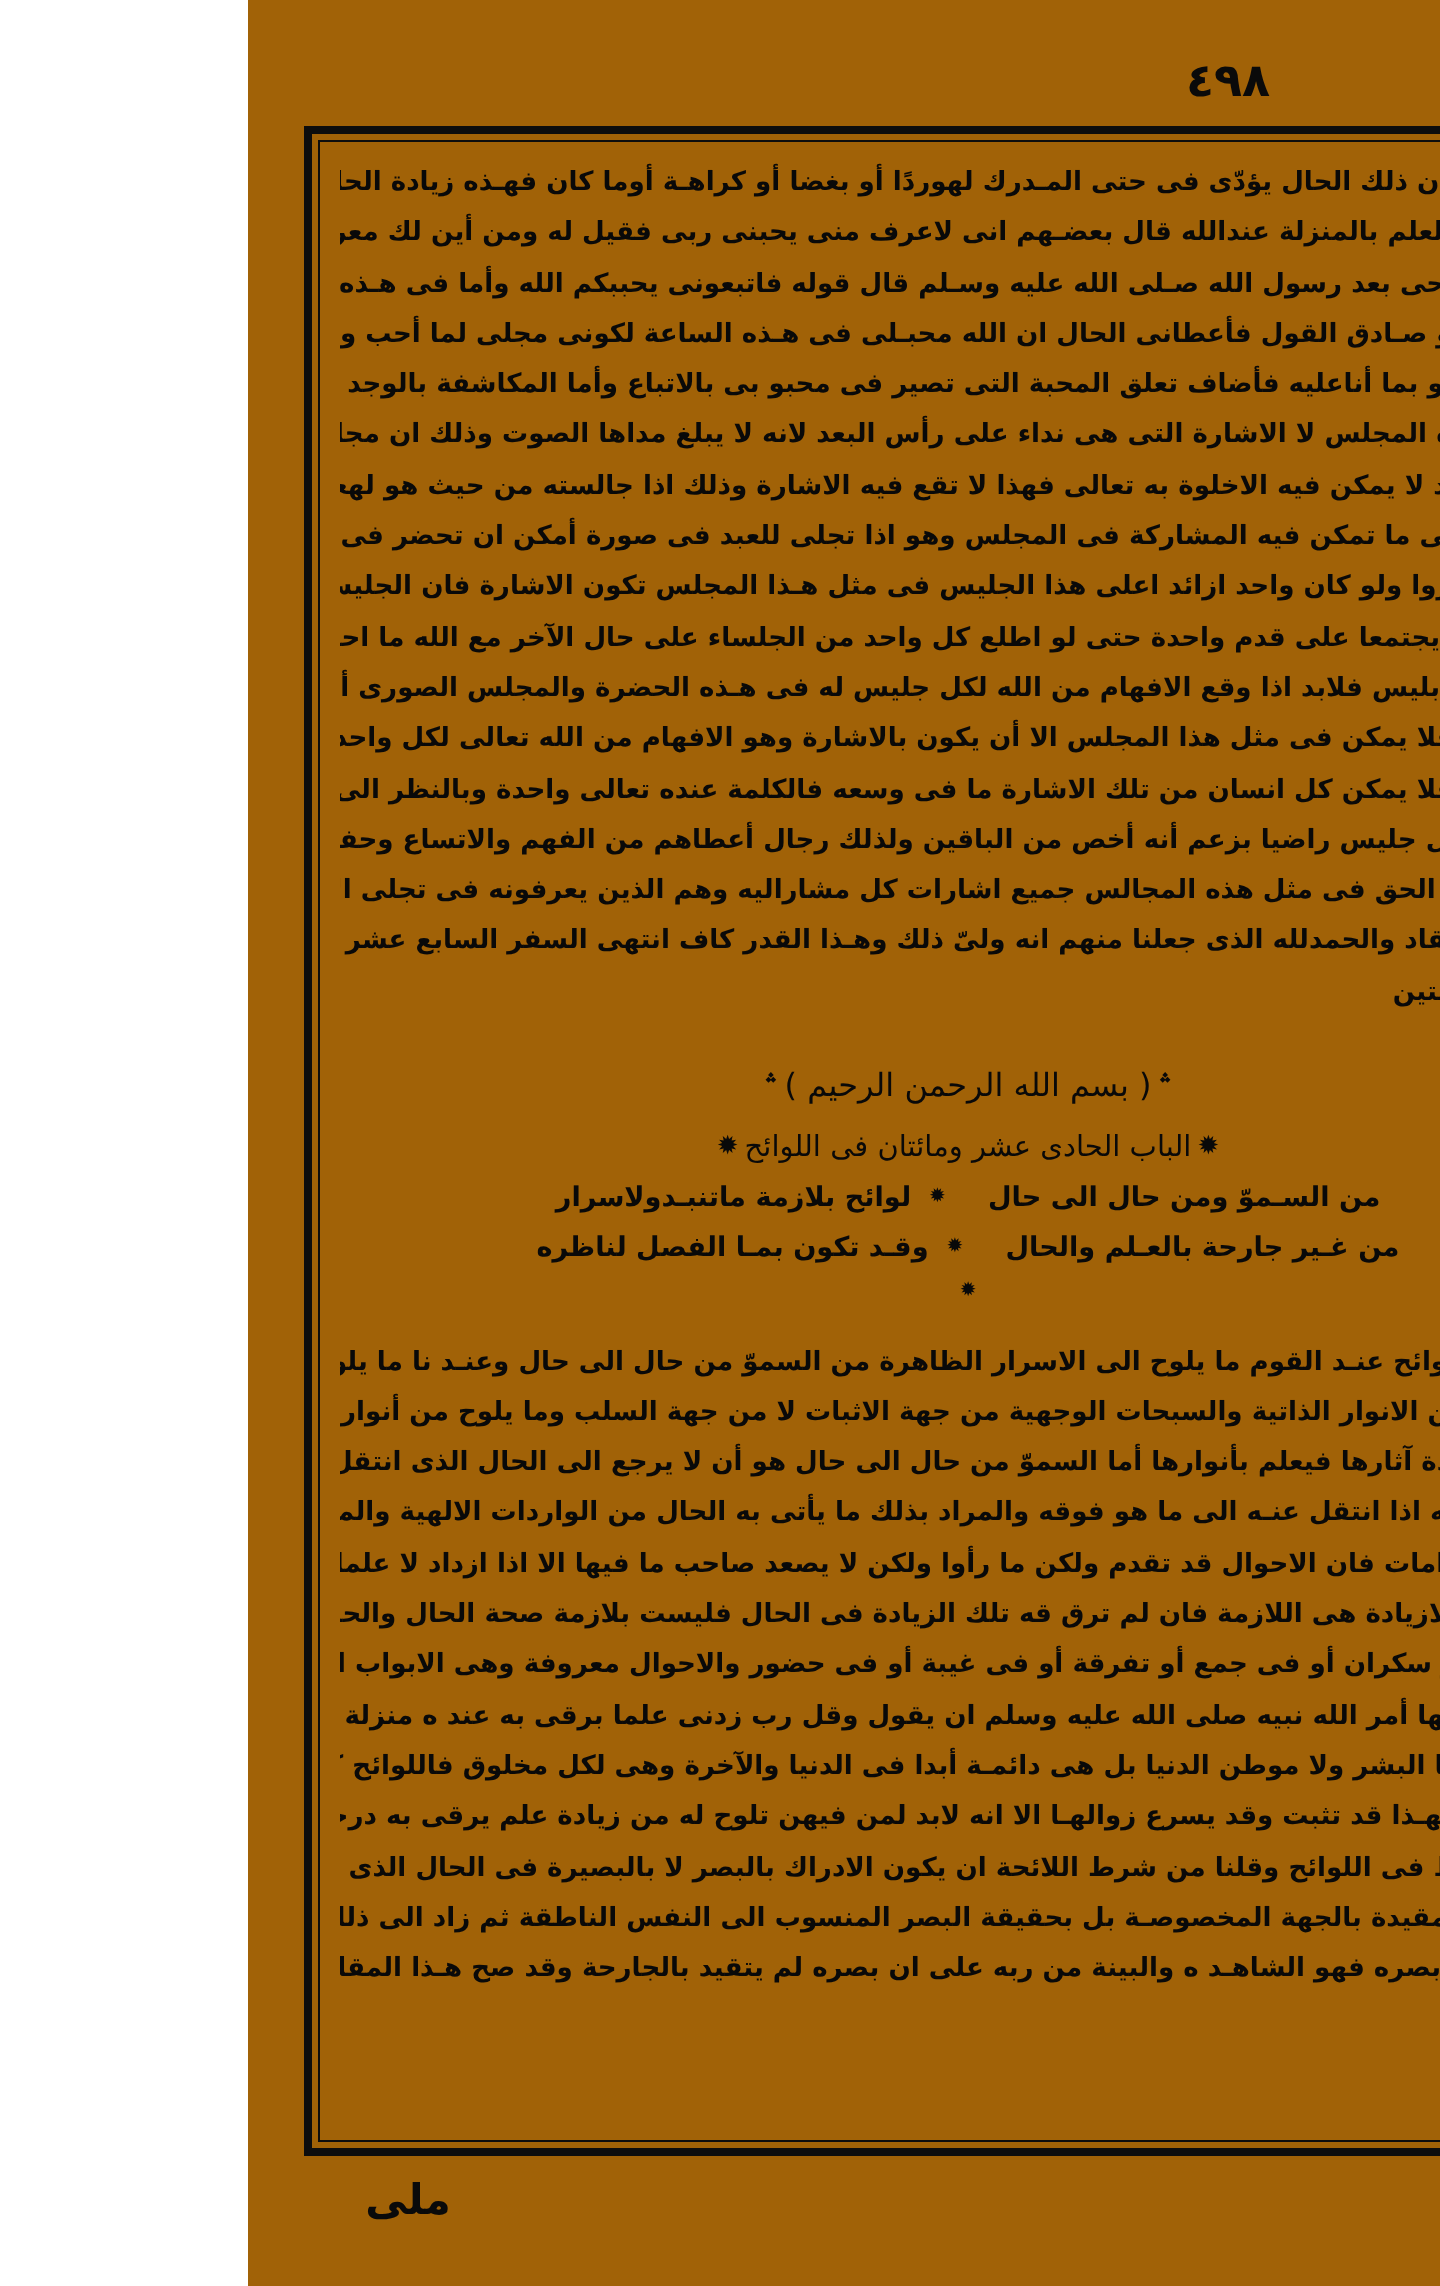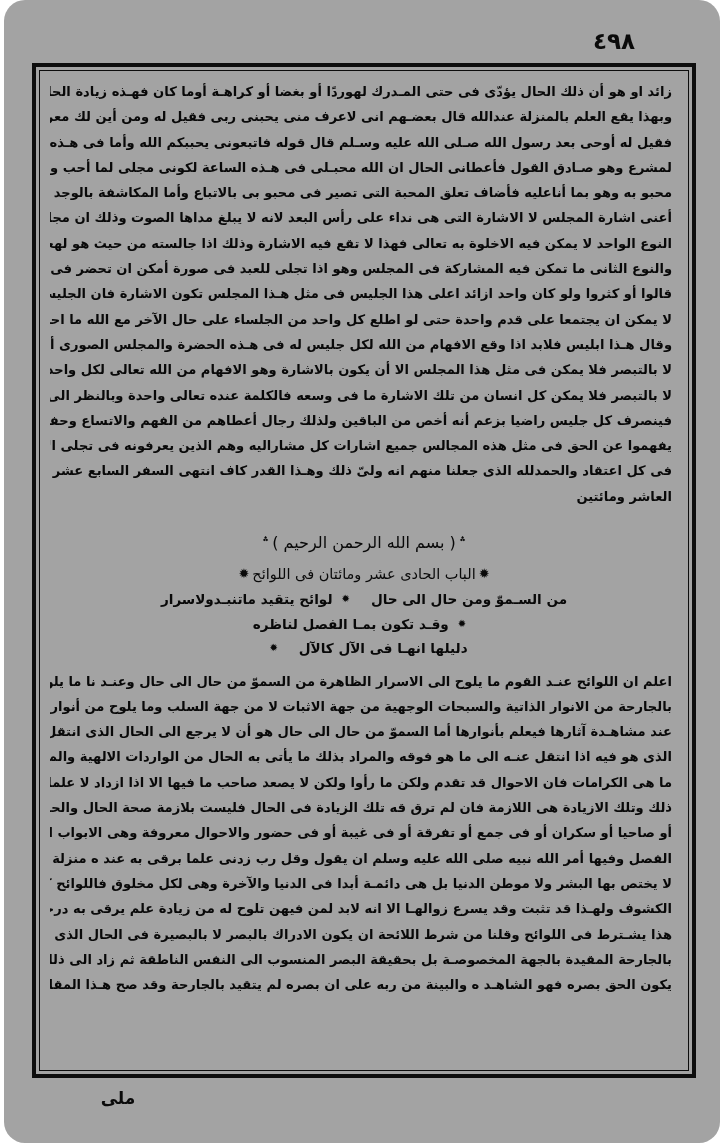--- a/index.html
+++ b/index.html
@@ -4,26 +4,25 @@
 <title>Arabic Lithograph Page</title>
 <style>
   html, body {
     margin: 0;
     padding: 0;
     background: #ffffff;
   }
 
   #page {
     position: relative;
-    width: 716px;
+    width: 596px;
     height: 1143px;
-    background: #a3a3a3;
+    background: #a16207;
     overflow: hidden;
     font-family: "DejaVu Sans", sans-serif;
-    border-radius: 21px;
   }
 
   
   .folio {
     position: absolute;
     top: 30px;
     right: 36px;
     width: 140px;
     text-align: center;
     font-family: "DejaVu Sans", sans-serif;
@@ -157,25 +156,24 @@
   }
 
   
   .catchword {
     position: absolute;
     left: 0;
     top: 1088px;
     width: 160px;
     text-align: center;
     direction: rtl;
-    font-size: 17px;
+    font-size: 21px;
     font-weight: 700;
     color: #0a0a0a;
     font-family: "DejaVu Sans", sans-serif;
-    margin-left: 34px;
   }
 
   .gap-sm { height: 8px; }
 </style>
 </head>
 <body>
 
 <div id="page">
 
   <div class="folio">٤٩٨</div>
@@ -208,31 +206,31 @@
         <div class="centered basmala">
           <span class="orn">؞</span><span>( بسم الله الرحمن الرحيم )</span><span class="orn">؞</span>
         </div>
 
         <div class="centered chapter-title">
           <span class="orn">✹</span><span>الباب الحادى عشر ومائتان فى اللوائح</span><span class="orn">✹</span>
         </div>
 
         <div id="verse-block">
             <div class="verse">
-              <span class="hemi hemi-a">لوائح يتقيد ماتنبـدولاسرار</span>
+              <span class="hemi hemi-a">لوائح بلازمة ماتنبـدولاسرار</span>
               <span class="star">✹</span>
               <span class="hemi hemi-b">من السـموّ ومن حال الى حال</span>
             </div>
             <div class="verse">
               <span class="hemi hemi-a">وقـد تكون بمـا الفصل لناظره</span>
               <span class="star">✹</span>
+              <span class="hemi hemi-b">من غـير جارحة بالعـلم والحال</span>
             </div>
             <div class="verse">
               <span class="star">✹</span>
-              <span class="hemi hemi-b">دليلها انهـا فى الآل كالآل</span>
             </div>
           </div>
 
         <div class="gap-sm"></div>
 
         <div class="body-block" id="bottom-block">
             <div class="ln">اعلم ان اللوائح عنـد القوم ما يلوح الى الاسرار الظاهرة من السموّ من حال الى حال وعنـد نا ما يلوح للبصر اذا لم يتقيد</div>
             <div class="ln">بالجارحة من الانوار الذاتية والسبحات الوجهية من جهة الاثبات لا من جهة السلب وما يلوح من أنوار الاسماء الالهية</div>
             <div class="ln">عند مشاهـدة آثارها فيعلم بأنوارها أما السموّ من حال الى حال هو أن لا يرجع الى الحال الذى انتقل عنـه فى الحال</div>
             <div class="ln">الذى هو فيه اذا انتقل عنـه الى ما هو فوقه والمراد بذلك ما يأتى به الحال من الواردات الالهية والمعرفة بالله وهى المنازل</div>

